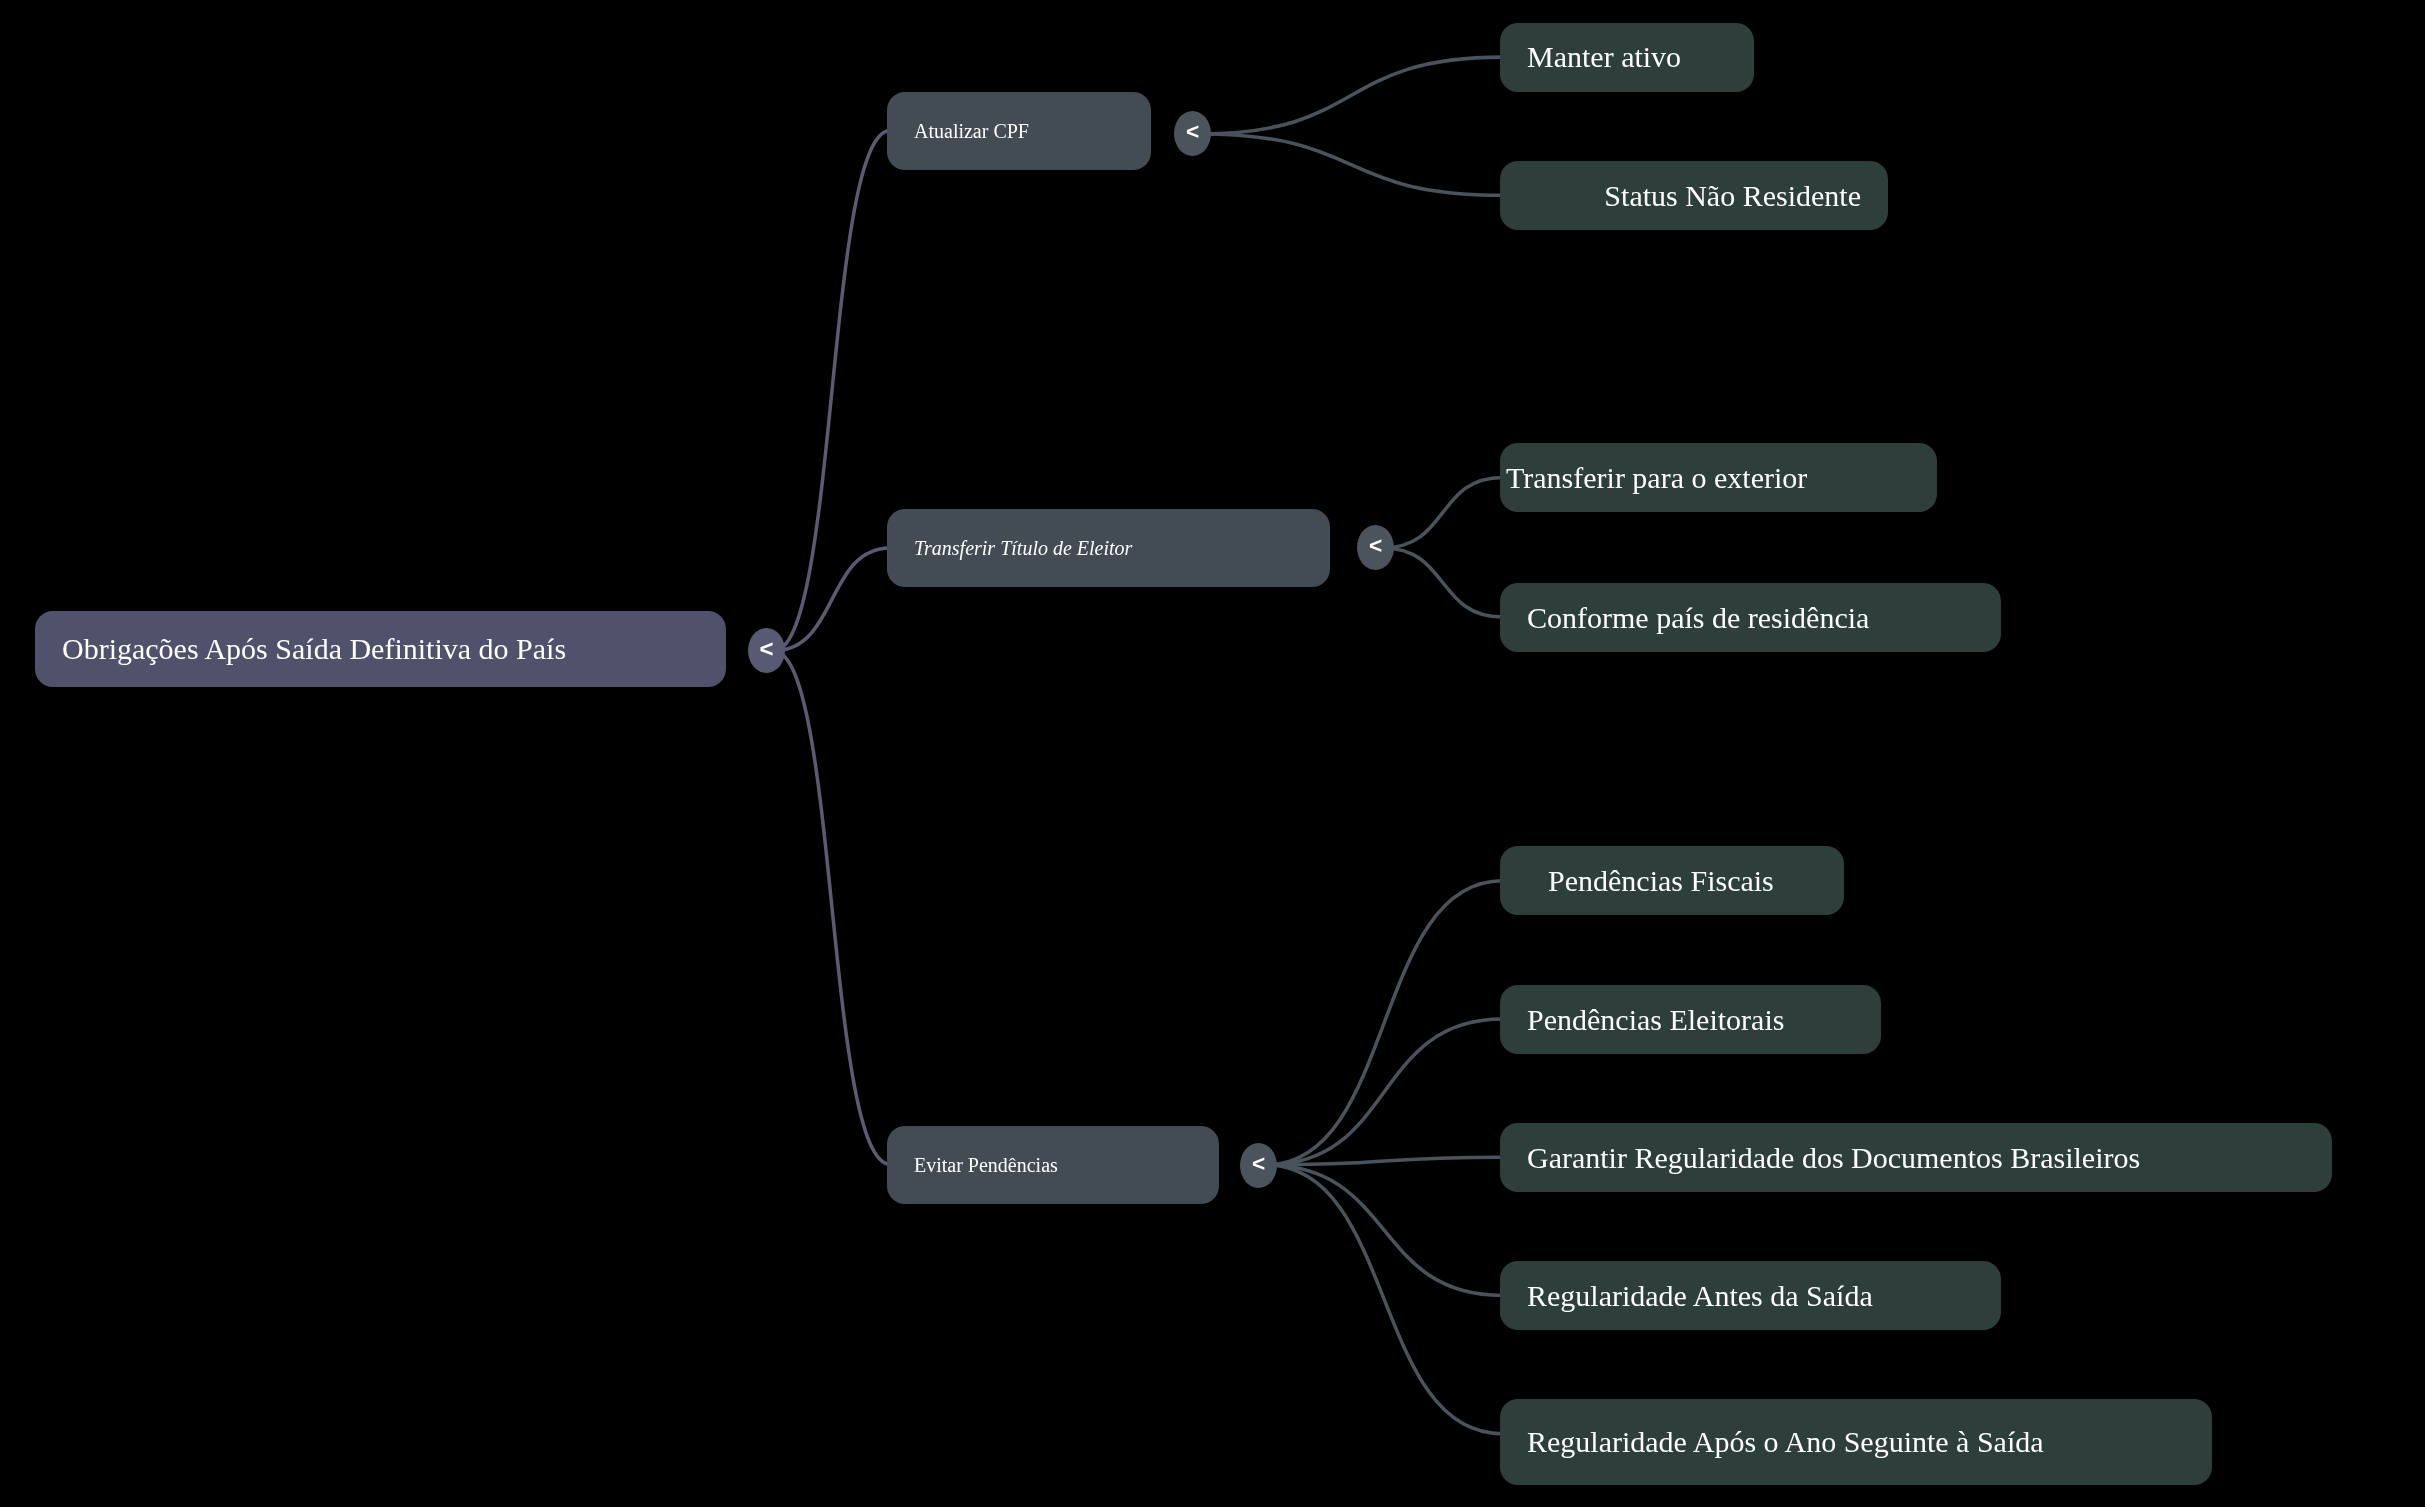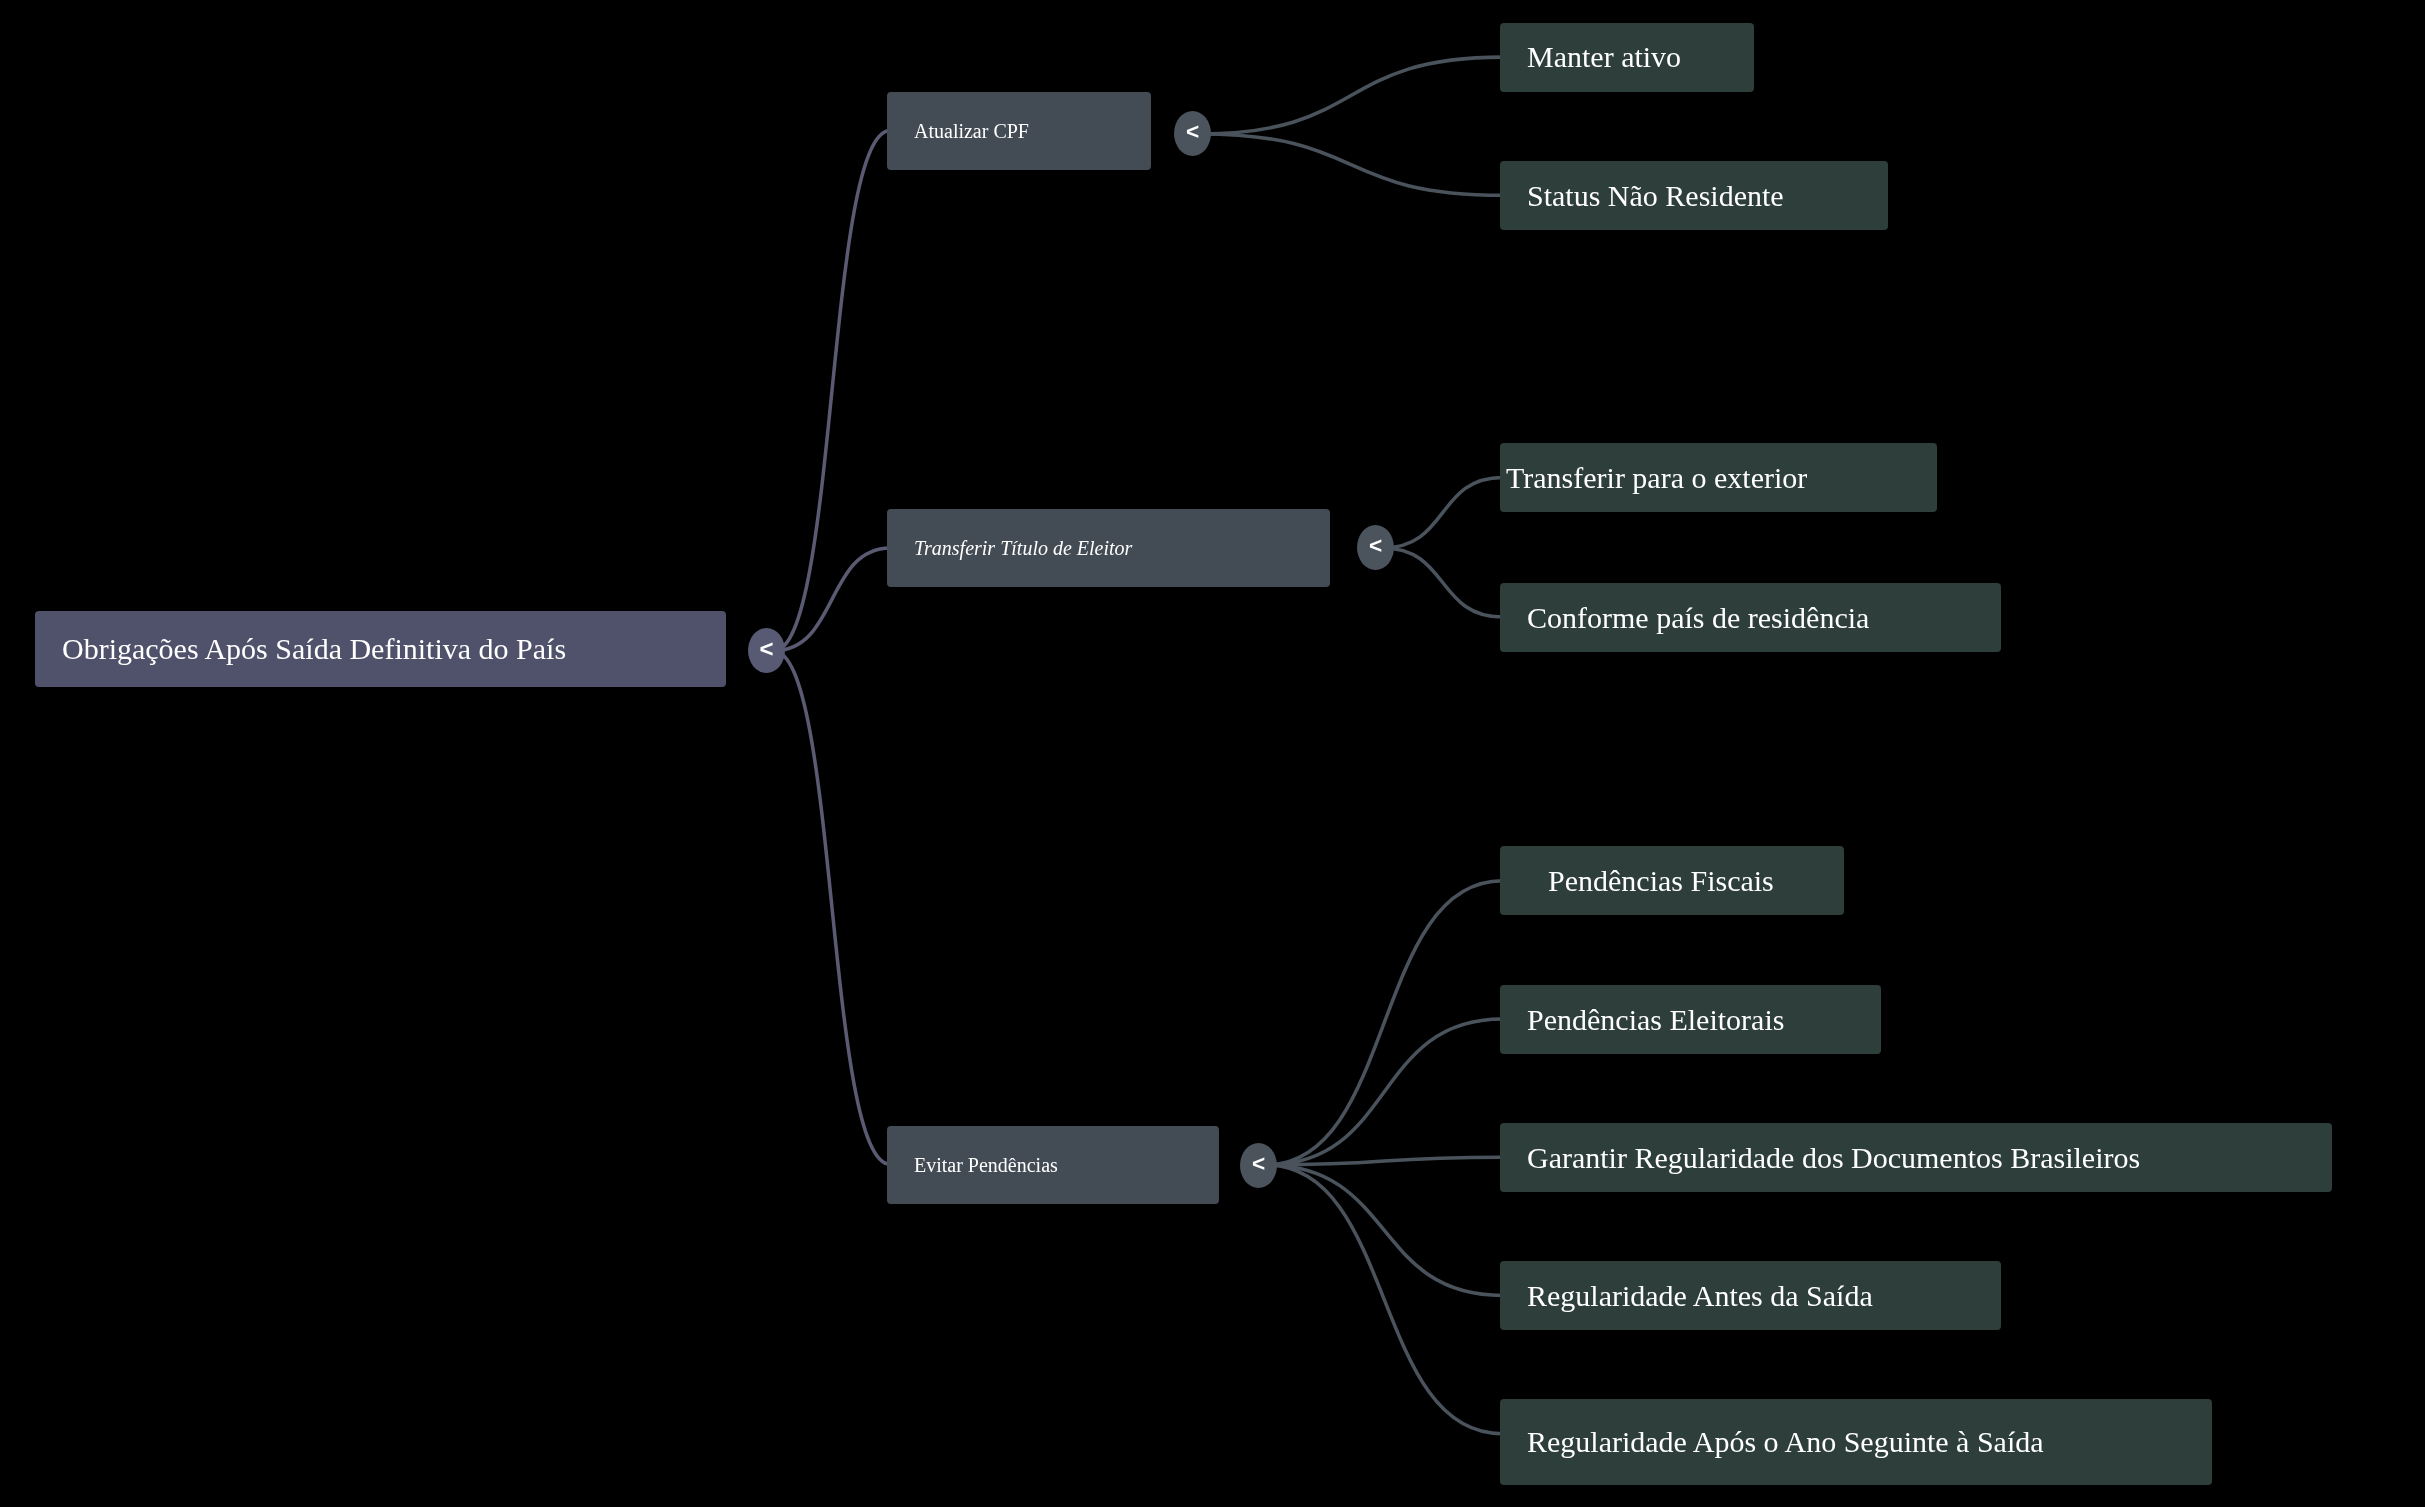--- a/index.html
+++ b/index.html
@@ -21,21 +21,21 @@
     top: 0;
     width: 2426px;
     height: 1507px;
     pointer-events: none;
   }
   .node {
     position: absolute;
     box-sizing: border-box;
     display: flex;
     align-items: center;
-    border-radius: 4px;
+    border-radius: 18px;
     color: #ffffff;
     white-space: nowrap;
   }
   .node-label {
     display: block;
     line-height: 1;
   }
   .node-root {
     background: #50516b;
     font-size: 30px;
@@ -105,21 +105,21 @@
       </div>
       <div class="node node-branch" style="left: 887px; top: 92px; width: 264px; height: 78px;">
         <span class="node-label">Atualizar CPF</span>
       </div>
       <div class="toggle toggle-branch" style="left: 1174px; top: 111px; width: 37px; height: 45px;">
         <span class="toggle-chevron">&lt;</span>
       </div>
       <div class="node node-leaf" style="left: 1500px; top: 22.6px; width: 254px; height: 69px;">
         <span class="node-label">Manter ativo</span>
       </div>
-      <div class="node node-leaf" style="left: 1500px; top: 161px; width: 388px; height: 69px;">
+      <div class="node node-leaf" style="left: 1500px; top: 161px; width: 388px; height: 69px; justify-content: flex-end;">
         <span class="node-label">Status Não Residente</span>
       </div>
       <div class="node node-branch" style="left: 887px; top: 509px; width: 443px; height: 78px; font-style: italic;">
         <span class="node-label">Transferir Título de Eleitor</span>
       </div>
       <div class="toggle toggle-branch" style="left: 1357px; top: 525px; width: 37px; height: 45px;">
         <span class="toggle-chevron">&lt;</span>
       </div>
       <div class="node node-leaf" style="left: 1500px; top: 443px; width: 437px; height: 69px; padding-left: 6px;">
         <span class="node-label">Transferir para o exterior</span>

